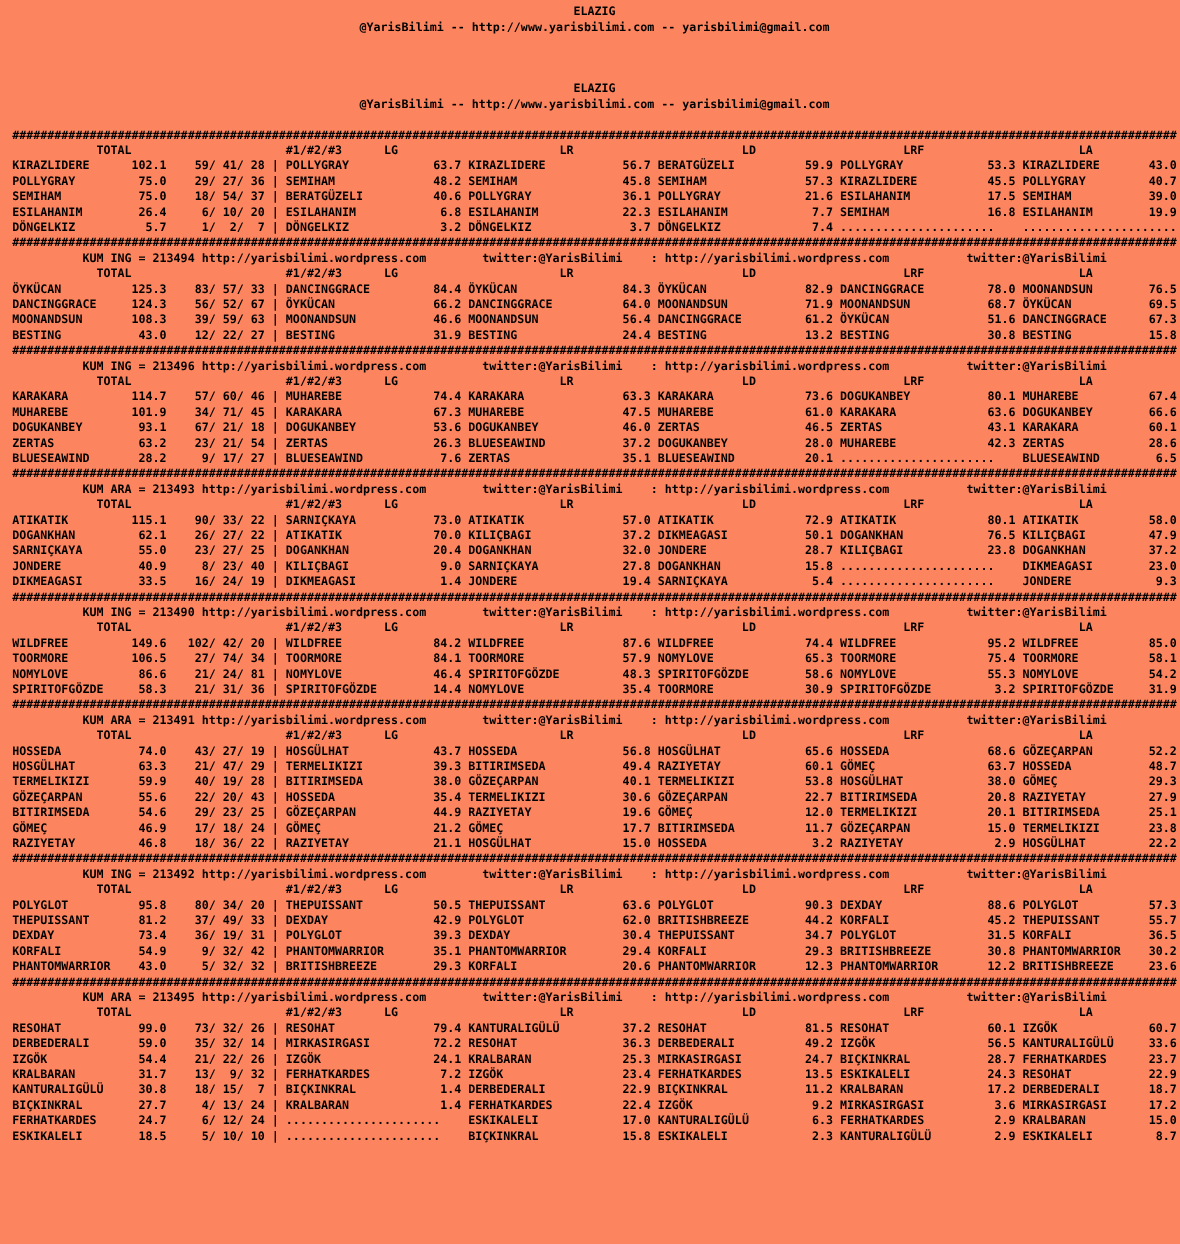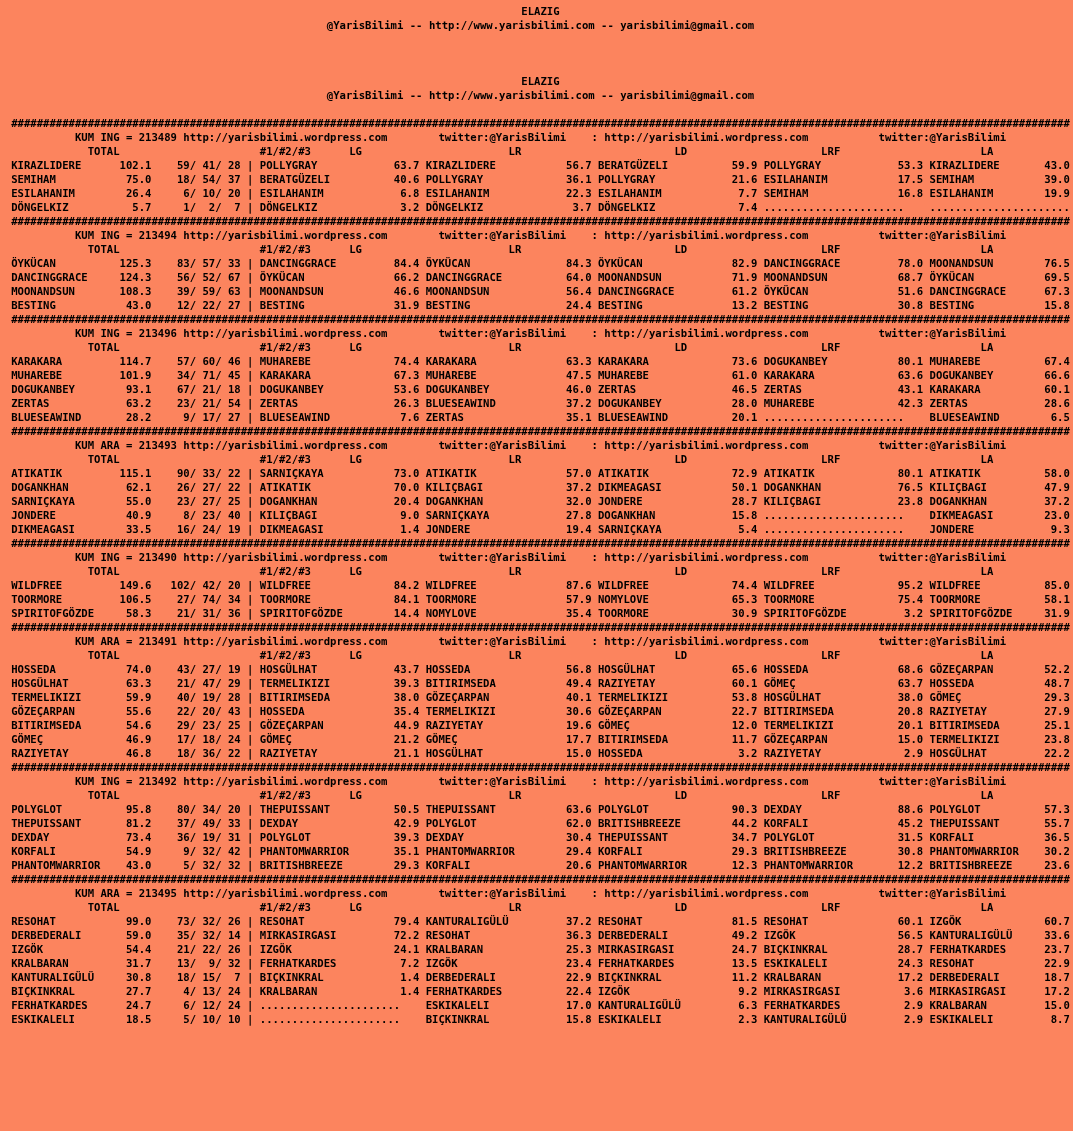--- a/index.html
+++ b/index.html
@@ -32,23 +32,23 @@
   <div class="ln">ELAZIG</div>
   <div class="ln">@YarisBilimi -- http://www.yarisbilimi.com -- yarisbilimi@gmail.com</div>
   <div class="ln"></div>
   <div class="ln"></div>
   <div class="ln"></div>
   <div class="ln">ELAZIG</div>
   <div class="ln">@YarisBilimi -- http://www.yarisbilimi.com -- yarisbilimi@gmail.com</div>
   <div class="ln"></div>
   <div id="blocks">
       <div class="ln">######################################################################################################################################################################</div>
-      <div class="ln">KUM ING = 213489 http://yarisbilimi.wordpress.com        twitter:@YarisBilimi    : http://yarisbilimi.wordpress.com           twitter:@YarisBilimi</div>
       <div class="ln">TOTAL                      #1/#2/#3      LG                       LR                        LD                     LRF                      LA</div>
       <div class="ln">KIRAZLIDERE      102.1    59/ 41/ 28 | POLLYGRAY            63.7 KIRAZLIDERE           56.7 BERATGÜZELI          59.9 POLLYGRAY            53.3 KIRAZLIDERE       43.0</div>
+      <div class="ln">POLLYGRAY         75.0    29/ 27/ 36 | SEMIHAM              48.2 SEMIHAM               45.8 SEMIHAM              57.3 KIRAZLIDERE          45.5 POLLYGRAY         40.7</div>
       <div class="ln">SEMIHAM           75.0    18/ 54/ 37 | BERATGÜZELI          40.6 POLLYGRAY             36.1 POLLYGRAY            21.6 ESILAHANIM           17.5 SEMIHAM           39.0</div>
       <div class="ln">ESILAHANIM        26.4     6/ 10/ 20 | ESILAHANIM            6.8 ESILAHANIM            22.3 ESILAHANIM            7.7 SEMIHAM              16.8 ESILAHANIM        19.9</div>
       <div class="ln">DÖNGELKIZ          5.7     1/  2/  7 | DÖNGELKIZ             3.2 DÖNGELKIZ              3.7 DÖNGELKIZ             7.4 ......................    ......................</div>
       <div class="ln">######################################################################################################################################################################</div>
       <div class="ln">KUM ING = 213494 http://yarisbilimi.wordpress.com        twitter:@YarisBilimi    : http://yarisbilimi.wordpress.com           twitter:@YarisBilimi</div>
       <div class="ln">TOTAL                      #1/#2/#3      LG                       LR                        LD                     LRF                      LA</div>
       <div class="ln">ÖYKÜCAN          125.3    83/ 57/ 33 | DANCINGGRACE         84.4 ÖYKÜCAN               84.3 ÖYKÜCAN              82.9 DANCINGGRACE         78.0 MOONANDSUN        76.5</div>
       <div class="ln">DANCINGGRACE     124.3    56/ 52/ 67 | ÖYKÜCAN              66.2 DANCINGGRACE          64.0 MOONANDSUN           71.9 MOONANDSUN           68.7 ÖYKÜCAN           69.5</div>
       <div class="ln">MOONANDSUN       108.3    39/ 59/ 63 | MOONANDSUN           46.6 MOONANDSUN            56.4 DANCINGGRACE         61.2 ÖYKÜCAN              51.6 DANCINGGRACE      67.3</div>
       <div class="ln">BESTING           43.0    12/ 22/ 27 | BESTING              31.9 BESTING               24.4 BESTING              13.2 BESTING              30.8 BESTING           15.8</div>
@@ -66,20 +66,21 @@
       <div class="ln">ATIKATIK         115.1    90/ 33/ 22 | SARNIÇKAYA           73.0 ATIKATIK              57.0 ATIKATIK             72.9 ATIKATIK             80.1 ATIKATIK          58.0</div>
       <div class="ln">DOGANKHAN         62.1    26/ 27/ 22 | ATIKATIK             70.0 KILIÇBAGI             37.2 DIKMEAGASI           50.1 DOGANKHAN            76.5 KILIÇBAGI         47.9</div>
       <div class="ln">SARNIÇKAYA        55.0    23/ 27/ 25 | DOGANKHAN            20.4 DOGANKHAN             32.0 JONDERE              28.7 KILIÇBAGI            23.8 DOGANKHAN         37.2</div>
       <div class="ln">JONDERE           40.9     8/ 23/ 40 | KILIÇBAGI             9.0 SARNIÇKAYA            27.8 DOGANKHAN            15.8 ......................    DIKMEAGASI        23.0</div>
       <div class="ln">DIKMEAGASI        33.5    16/ 24/ 19 | DIKMEAGASI            1.4 JONDERE               19.4 SARNIÇKAYA            5.4 ......................    JONDERE            9.3</div>
       <div class="ln">######################################################################################################################################################################</div>
       <div class="ln">KUM ING = 213490 http://yarisbilimi.wordpress.com        twitter:@YarisBilimi    : http://yarisbilimi.wordpress.com           twitter:@YarisBilimi</div>
       <div class="ln">TOTAL                      #1/#2/#3      LG                       LR                        LD                     LRF                      LA</div>
       <div class="ln">WILDFREE         149.6   102/ 42/ 20 | WILDFREE             84.2 WILDFREE              87.6 WILDFREE             74.4 WILDFREE             95.2 WILDFREE          85.0</div>
       <div class="ln">TOORMORE         106.5    27/ 74/ 34 | TOORMORE             84.1 TOORMORE              57.9 NOMYLOVE             65.3 TOORMORE             75.4 TOORMORE          58.1</div>
+      <div class="ln">NOMYLOVE          86.6    21/ 24/ 81 | NOMYLOVE             46.4 SPIRITOFGÖZDE         48.3 SPIRITOFGÖZDE        58.6 NOMYLOVE             55.3 NOMYLOVE          54.2</div>
       <div class="ln">SPIRITOFGÖZDE     58.3    21/ 31/ 36 | SPIRITOFGÖZDE        14.4 NOMYLOVE              35.4 TOORMORE             30.9 SPIRITOFGÖZDE         3.2 SPIRITOFGÖZDE     31.9</div>
       <div class="ln">######################################################################################################################################################################</div>
       <div class="ln">KUM ARA = 213491 http://yarisbilimi.wordpress.com        twitter:@YarisBilimi    : http://yarisbilimi.wordpress.com           twitter:@YarisBilimi</div>
       <div class="ln">TOTAL                      #1/#2/#3      LG                       LR                        LD                     LRF                      LA</div>
       <div class="ln">HOSSEDA           74.0    43/ 27/ 19 | HOSGÜLHAT            43.7 HOSSEDA               56.8 HOSGÜLHAT            65.6 HOSSEDA              68.6 GÖZEÇARPAN        52.2</div>
       <div class="ln">HOSGÜLHAT         63.3    21/ 47/ 29 | TERMELIKIZI          39.3 BITIRIMSEDA           49.4 RAZIYETAY            60.1 GÖMEÇ                63.7 HOSSEDA           48.7</div>
       <div class="ln">TERMELIKIZI       59.9    40/ 19/ 28 | BITIRIMSEDA          38.0 GÖZEÇARPAN            40.1 TERMELIKIZI          53.8 HOSGÜLHAT            38.0 GÖMEÇ             29.3</div>
       <div class="ln">GÖZEÇARPAN        55.6    22/ 20/ 43 | HOSSEDA              35.4 TERMELIKIZI           30.6 GÖZEÇARPAN           22.7 BITIRIMSEDA          20.8 RAZIYETAY         27.9</div>
       <div class="ln">BITIRIMSEDA       54.6    29/ 23/ 25 | GÖZEÇARPAN           44.9 RAZIYETAY             19.6 GÖMEÇ                12.0 TERMELIKIZI          20.1 BITIRIMSEDA       25.1</div>
       <div class="ln">GÖMEÇ             46.9    17/ 18/ 24 | GÖMEÇ                21.2 GÖMEÇ                 17.7 BITIRIMSEDA          11.7 GÖZEÇARPAN           15.0 TERMELIKIZI       23.8</div>

